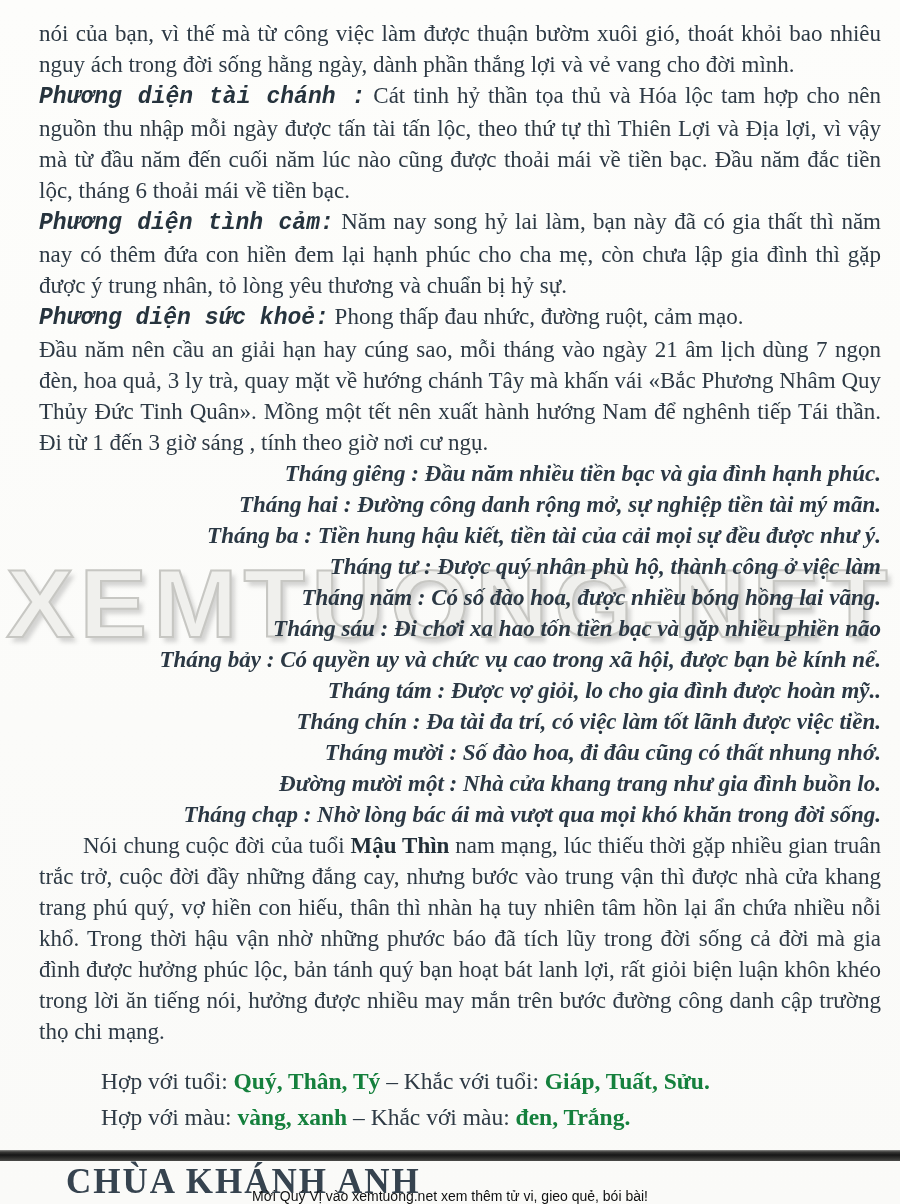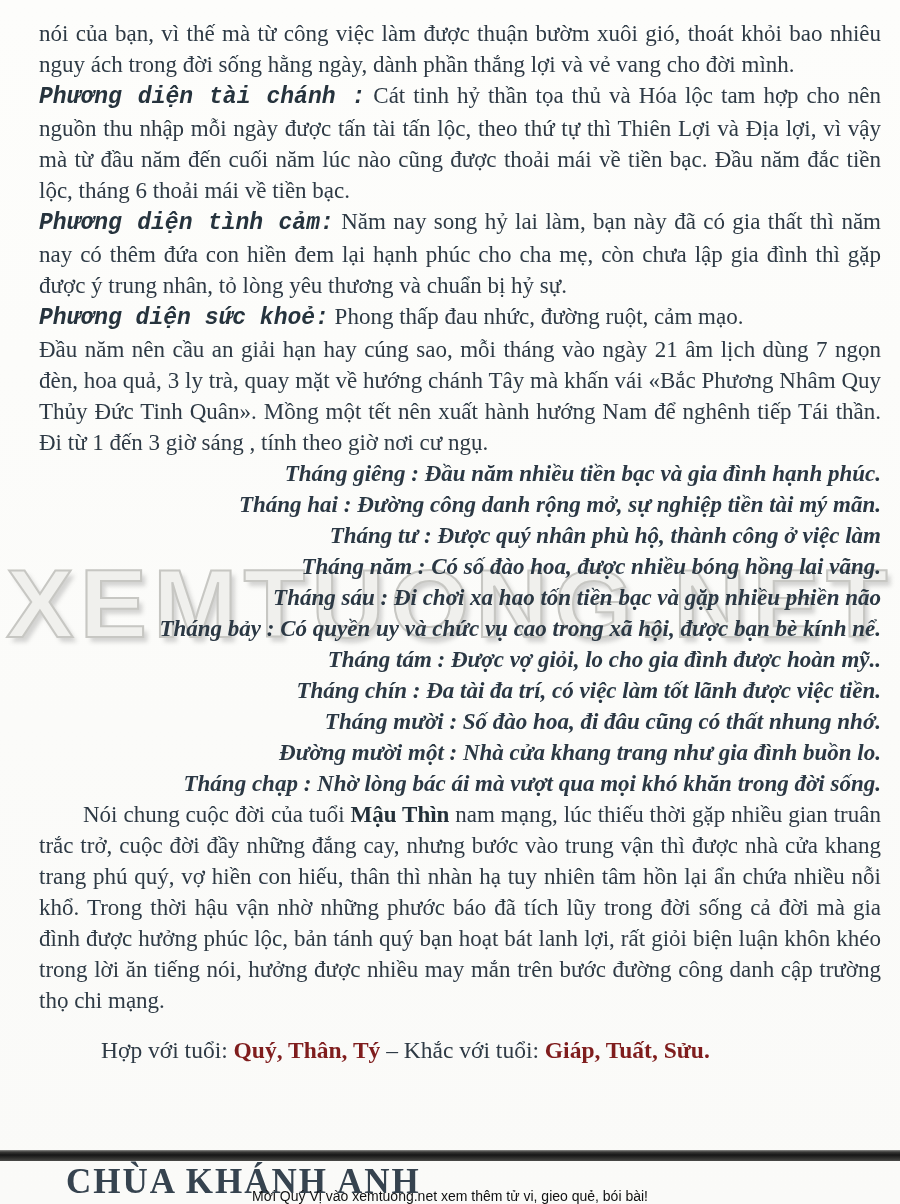--- a/index.html
+++ b/index.html
@@ -52,21 +52,21 @@
   }
   .summary-p{text-indent:44px;}
   .strong-name{font-weight:bold;color:#222f38;}
   .compat{
     margin-top:16px;
     padding-left:62px;
     line-height:36px;
     text-align:left;
     font-size:23.5px;
   }
-  .compat b{color:#7f1d1d;}
+  .compat b{color:#15803d;}
   
   .footer-rule{
     position:absolute;left:0;right:0;top:1150px;height:11px;z-index:3;
     background:linear-gradient(180deg,#8a8a88 0%,#3a3a38 18%,#161616 45%,#2c2c2a 70%,#4a4a48 100%);
   }
   .temple{
     position:absolute;left:66px;top:1162px;z-index:3;
     font-family:"Liberation Serif", serif;
     font-weight:bold;
     font-size:35px;letter-spacing:2px;
@@ -96,33 +96,35 @@
   <p><span class="lead">Phương diện tài chánh :</span><span> Cát tinh hỷ thần tọa thủ và Hóa lộc tam hợp cho nên nguồn thu nhập mỗi ngày được tấn tài tấn lộc, theo thứ tự thì Thiên Lợi và Địa lợi, vì vậy mà từ đầu năm đến cuối năm lúc nào cũng được thoải mái về tiền bạc. Đầu năm đắc tiền lộc, tháng 6 thoải mái về tiền bạc.</span></p>
 
   <p><span class="lead">Phương diện tình cảm:</span><span> Năm nay song hỷ lai làm, bạn này đã có gia thất thì năm nay có thêm đứa con hiền đem lại hạnh phúc cho cha mẹ, còn chưa lập gia đình thì gặp được ý trung nhân, tỏ lòng yêu thương và chuẩn bị hỷ sự.</span></p>
 
   <p><span class="lead">Phương diện sức khoẻ:</span><span> Phong thấp đau nhức, đường ruột, cảm mạo.</span></p>
 
   <p><span>Đầu năm nên cầu an giải hạn hay cúng sao, mỗi tháng vào ngày 21 âm lịch dùng 7 ngọn đèn, hoa quả, 3 ly trà, quay mặt về hướng chánh Tây mà khấn vái «Bắc Phương Nhâm Quy Thủy Đức Tinh Quân». Mồng một tết nên xuất hành hướng Nam  để nghênh tiếp Tái thần. Đi từ 1  đến 3 giờ sáng , tính theo giờ nơi cư ngụ.</span></p>
 
   <p class="month-line"><span>Tháng giêng :</span><span> Đầu năm nhiều tiền bạc và gia đình hạnh phúc.</span></p>
   <p class="month-line"><span>Tháng hai :</span><span> Đường công danh rộng mở, sự nghiệp tiền tài mý mãn.</span></p>
+  <p class="month-line"><span>Tháng ba :</span><span> Tiền hung hậu kiết, tiền tài của cải mọi sự đều được như ý.</span></p>
   <p class="month-line"><span>Tháng tư :</span><span> Được quý nhân phù hộ, thành công ở việc làm</span></p>
   <p class="month-line"><span>Tháng năm :</span><span> Có số đào hoa, được nhiều bóng hồng lai vãng.</span></p>
   <p class="month-line"><span>Tháng sáu :</span><span> Đi chơi xa hao tốn tiền bạc và gặp nhiều phiền não</span></p>
   <p class="month-line"><span>Tháng bảy :</span><span> Có quyền uy và chức vụ cao trong xã hội, được bạn bè kính nể.</span></p>
   <p class="month-line"><span>Tháng tám :</span><span> Được vợ giỏi, lo cho gia đình được hoàn mỹ..</span></p>
   <p class="month-line"><span>Tháng chín :</span><span> Đa tài đa trí, có việc làm tốt lãnh được việc tiền.</span></p>
   <p class="month-line"><span>Tháng mười :</span><span> Số đào hoa, đi đâu cũng có thất nhung nhớ.</span></p>
   <p class="month-line"><span>Đường mười một :</span><span> Nhà cửa khang trang như gia đình buồn lo.</span></p>
   <p class="month-line"><span>Tháng chạp :</span><span> Nhờ lòng bác ái mà vượt qua mọi khó khăn trong đời sống.</span></p>
 
   <p class="summary-p"><span>Nói chung cuộc đời của tuổi </span><span class="strong-name">Mậu Thìn</span><span> nam mạng, lúc thiếu thời gặp nhiều gian truân trắc trở, cuộc đời đầy những đắng cay, nhưng bước vào trung vận thì được nhà cửa khang trang phú quý, vợ hiền con hiếu, thân thì nhàn hạ tuy nhiên tâm hồn lại ẩn chứa nhiều nỗi khổ. Trong thời hậu vận nhờ những phước báo đã tích lũy trong đời sống cả đời mà gia đình được hưởng phúc lộc, bản tánh quý bạn hoạt bát lanh lợi, rất giỏi biện luận khôn khéo trong lời ăn tiếng nói, hưởng được nhiều may mắn trên bước đường công danh cập trường thọ chi mạng.</span></p>
 
   <div class="compat">
     <div><span>Hợp với tuổi: </span><b>Quý, Thân, Tý</b><span> – Khắc với tuổi: </span><b>Giáp, Tuất, Sửu.</b></div>
+    <div><span>Hợp với màu: </span><b>vàng, xanh</b><span>  – Khắc với màu: </span><b>đen, Trắng.</b></div>
   </div>
 
 </div>
 
 <div class="footer-rule"></div>
 <div class="temple">CHÙA KHÁNH ANH</div>
 <div class="promo">Mời Quý Vị vào xemtuong.net xem thêm tử vi, gieo quẻ, bói bài!</div>
 
 </body></html>

